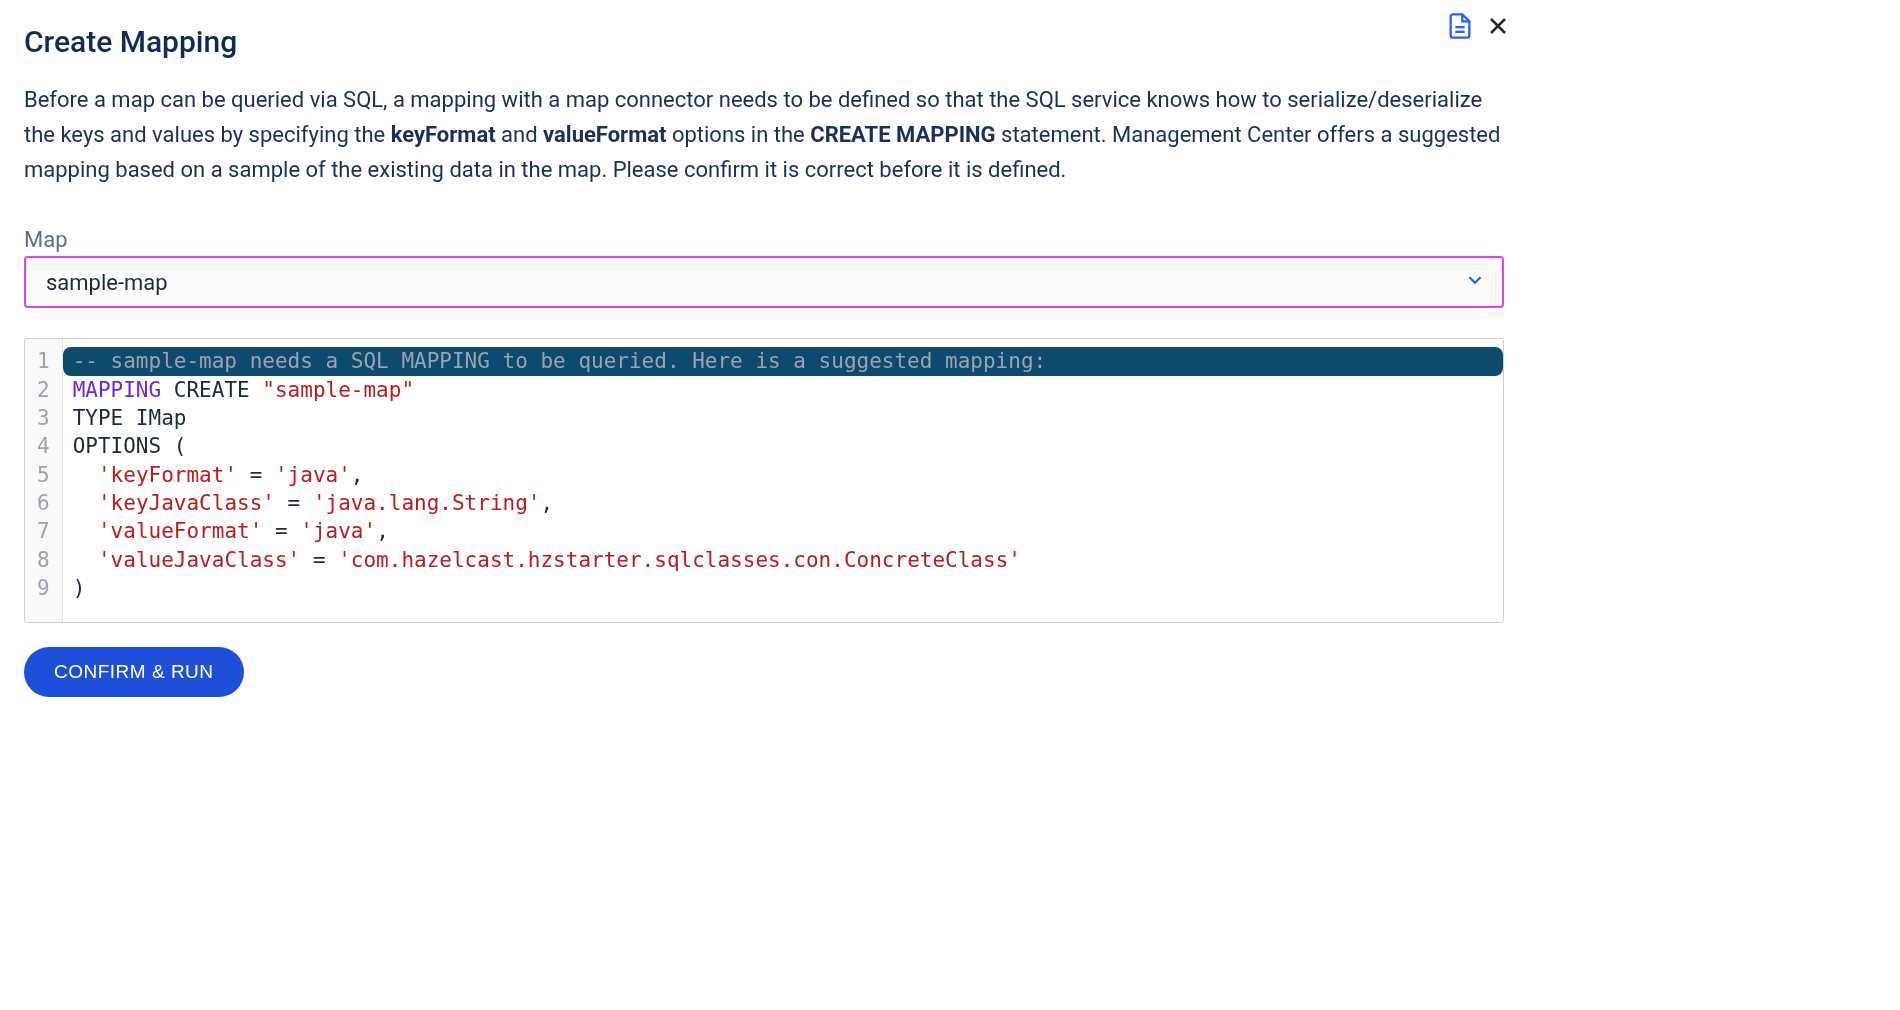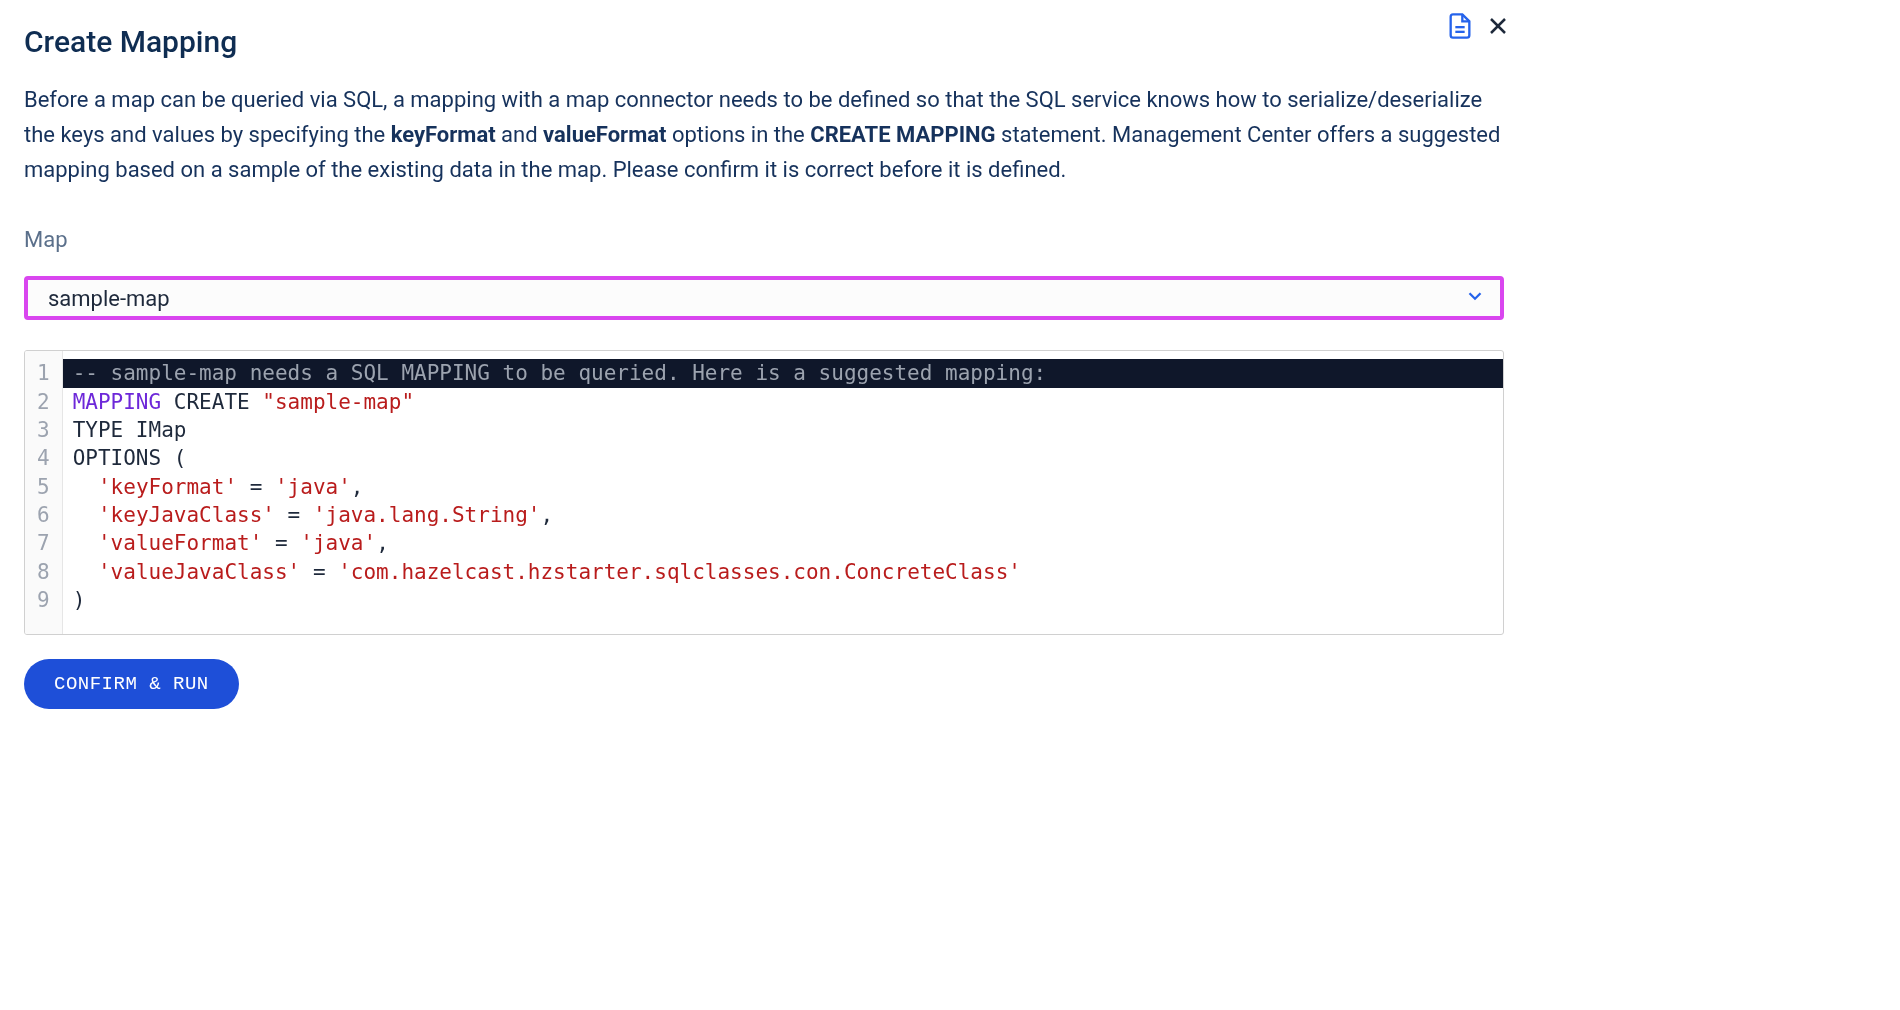--- a/index.html
+++ b/index.html
@@ -64,33 +64,33 @@
       margin-bottom: 40px;
       font-weight: 400;
     }
     .description b {
       font-weight: 700;
       margin-top: 20px;
     }
     .field-label {
       font-size: 22px;
       color: #5b708b;
-      margin-bottom: 24px;
+      margin-bottom: 4px;
       display: block;
       font-weight: 400;
     }
     .select-wrapper {
       position: relative;
       margin-bottom: 30px;
     }
     .select-field {
       width: 100%;
-      height: 44px;
+      height: 52px;
       padding: 0 20px;
-      border: 4px solid #d946ef;
+      border: 2px solid #d946ef;
       border-radius: 4px;
       background: #fcfcfc;
       font-size: 22px;
       color: #1e293b;
       display: flex;
       align-items: center;
       cursor: pointer;
     }
     .chevron-wrap {
       position: absolute;
@@ -130,37 +130,37 @@
     }
     .code-body {
       flex: 1;
       padding: 8px 0 20px 0;
     }
     .code-line {
       white-space: pre;
       padding: 0 10px;
     }
     .code-line.highlighted {
-      background: #0f172a;
+      background: #0c4a6e;
+      border-radius: 8px;
     }
     .tok-comment { color: #9ca3af; }
     .tok-keyword { color: #6d28d9; }
     .tok-plain { color: #1e293b; }
     .tok-string { color: #b91c1c; }
     .confirm-btn {
       background: #1e4fd8;
       color: #ffffff;
       border: none;
       border-radius: 999px;
       padding: 14px 30px;
       font-size: 19px;
       font-weight: 500;
       letter-spacing: 0.5px;
       cursor: pointer;
-      font-family: Liberation Mono, monospace;
     }
   </style>
 </head>
 <body>
 
 <div class="container">
 
   <div class="header">
     <h1 class="page-title">Create Mapping</h1>
     <div class="header-actions">

